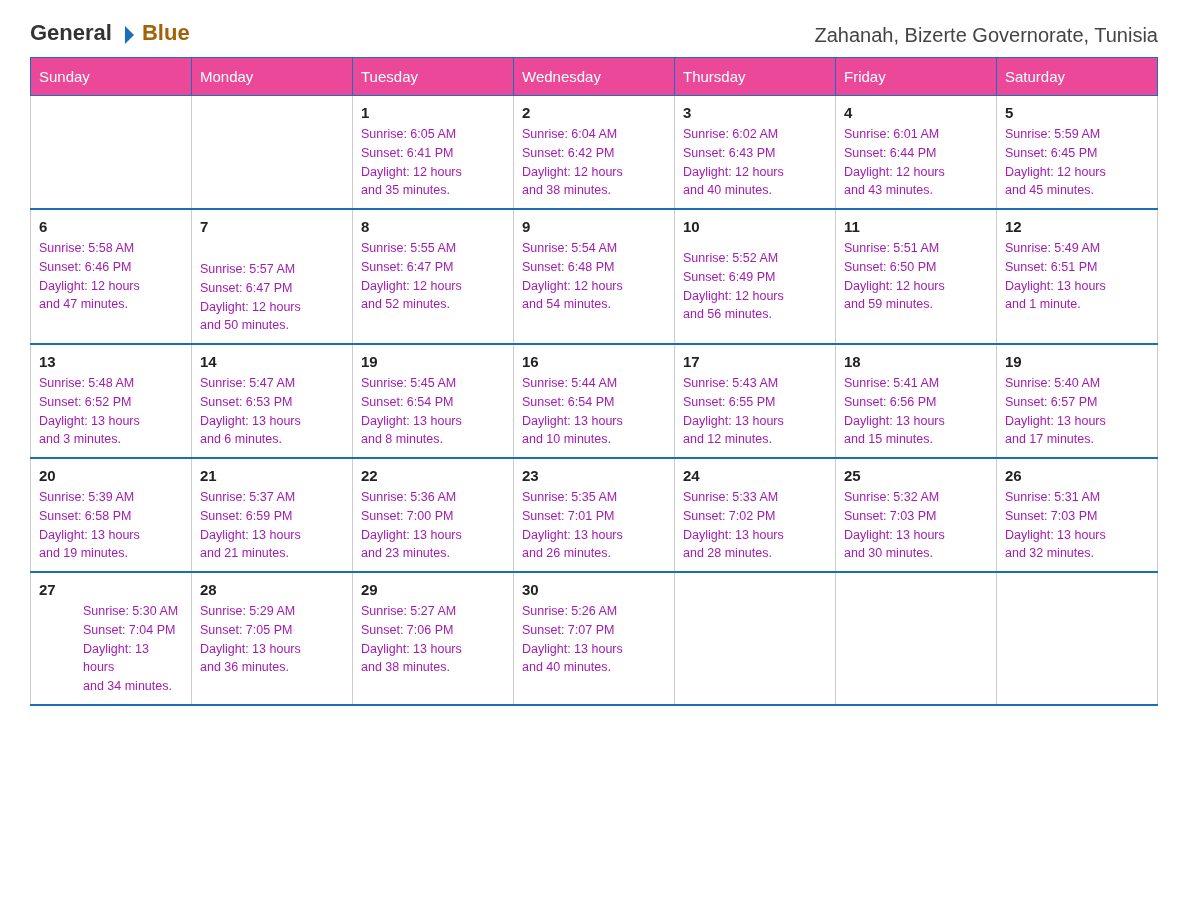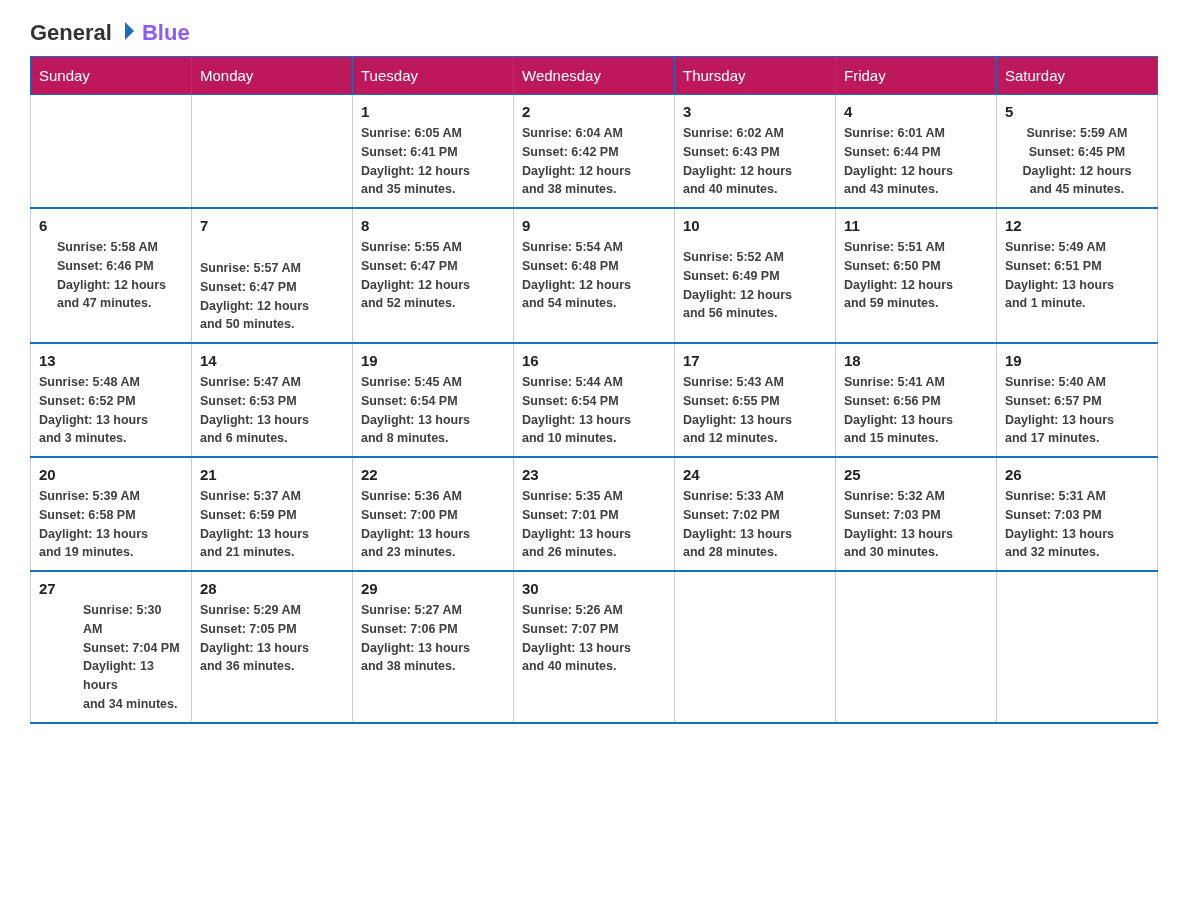--- a/index.html
+++ b/index.html
@@ -22,21 +22,21 @@
       gap: 4px;
     }
     .logo-text-general {
       font-size: 22px;
       font-weight: bold;
       color: #333;
     }
     .logo-text-blue {
       font-size: 22px;
       font-weight: bold;
-      color: #8b5cf6;
+      color: #a16207;
     }
     .title-section {
       text-align: right;
     }
     .month-title {
       font-size: 52px;
       font-weight: normal;
       color: #222;
       line-height: 1.1;
     }
@@ -44,21 +44,21 @@
       font-size: 20px;
       color: #444;
       margin-top: 4px;
     }
     .calendar {
       width: 100%;
       border-collapse: collapse;
       margin-top: 10px;
     }
     .calendar thead tr {
-      background-color: #be185d;
+      background-color: #ec4899;
     }
     .calendar thead th {
       color: #fff;
       padding: 10px 8px;
       text-align: left;
       font-size: 15px;
       font-weight: normal;
       border: 1px solid #1a6fba;
     }
     .calendar tbody tr {
@@ -75,44 +75,44 @@
     }
     .day-number {
       font-size: 15px;
       font-weight: bold;
       color: #222;
       display: block;
       margin-bottom: 4px;
     }
     .day-info {
       font-size: 12.5px;
-      color: #404040;
+      color: #a21caf;
       line-height: 1.5;
-      font-weight: bold;
     }
     .empty-cell {
       background: #fff;
     }
   </style>
 </head>
 <body>
 
 <div class="header">
   <div class="logo">
-    <div style="display:flex;align-items:flex-start;">
+    <div style="display:flex;align-items:flex-end;">
       <span class="logo-text-general">General</span>
       <svg width="22" height="22" viewBox="0 0 22 22" style="margin: 0 2px;">
         <polygon points="11,2 20,11 11,20" fill="#1a6fba"></polygon>
       </svg>
     </div>
     <div>
       <span class="logo-text-blue">Blue</span>
     </div>
   </div>
   <div class="title-section">
+    <div class="location-title">Zahanah, Bizerte Governorate, Tunisia</div>
   </div>
 </div>
 
 <table class="calendar">
   <thead>
     <tr>
     <th>Sunday</th>
         <th>Monday</th>
         <th>Tuesday</th>
         <th>Wednesday</th>
@@ -148,30 +148,30 @@
         </td>
         <td>
           <span class="day-number">4</span>
           <div class="day-info" style="white-space: pre-line;">Sunrise: 6:01 AM
 Sunset: 6:44 PM
 Daylight: 12 hours
 and 43 minutes.</div>
         </td>
         <td>
           <span class="day-number">5</span>
-          <div class="day-info" style="white-space: pre-line; text-align: center;">Sunrise: 5:59 AM
+          <div class="day-info" style="white-space: pre-line;">Sunrise: 5:59 AM
 Sunset: 6:45 PM
 Daylight: 12 hours
 and 45 minutes.</div>
         </td>
       </tr>
       <tr>
         <td>
           <span class="day-number">6</span>
-          <div class="day-info" style="white-space: pre-line; margin-left: 18px;">Sunrise: 5:58 AM
+          <div class="day-info" style="white-space: pre-line;">Sunrise: 5:58 AM
 Sunset: 6:46 PM
 Daylight: 12 hours
 and 47 minutes.</div>
         </td>
         <td>
           <span class="day-number">7</span>
           <div class="day-info" style="white-space: pre-line; margin-top: 25px;">Sunrise: 5:57 AM
 Sunset: 6:47 PM
 Daylight: 12 hours
 and 50 minutes.</div>

